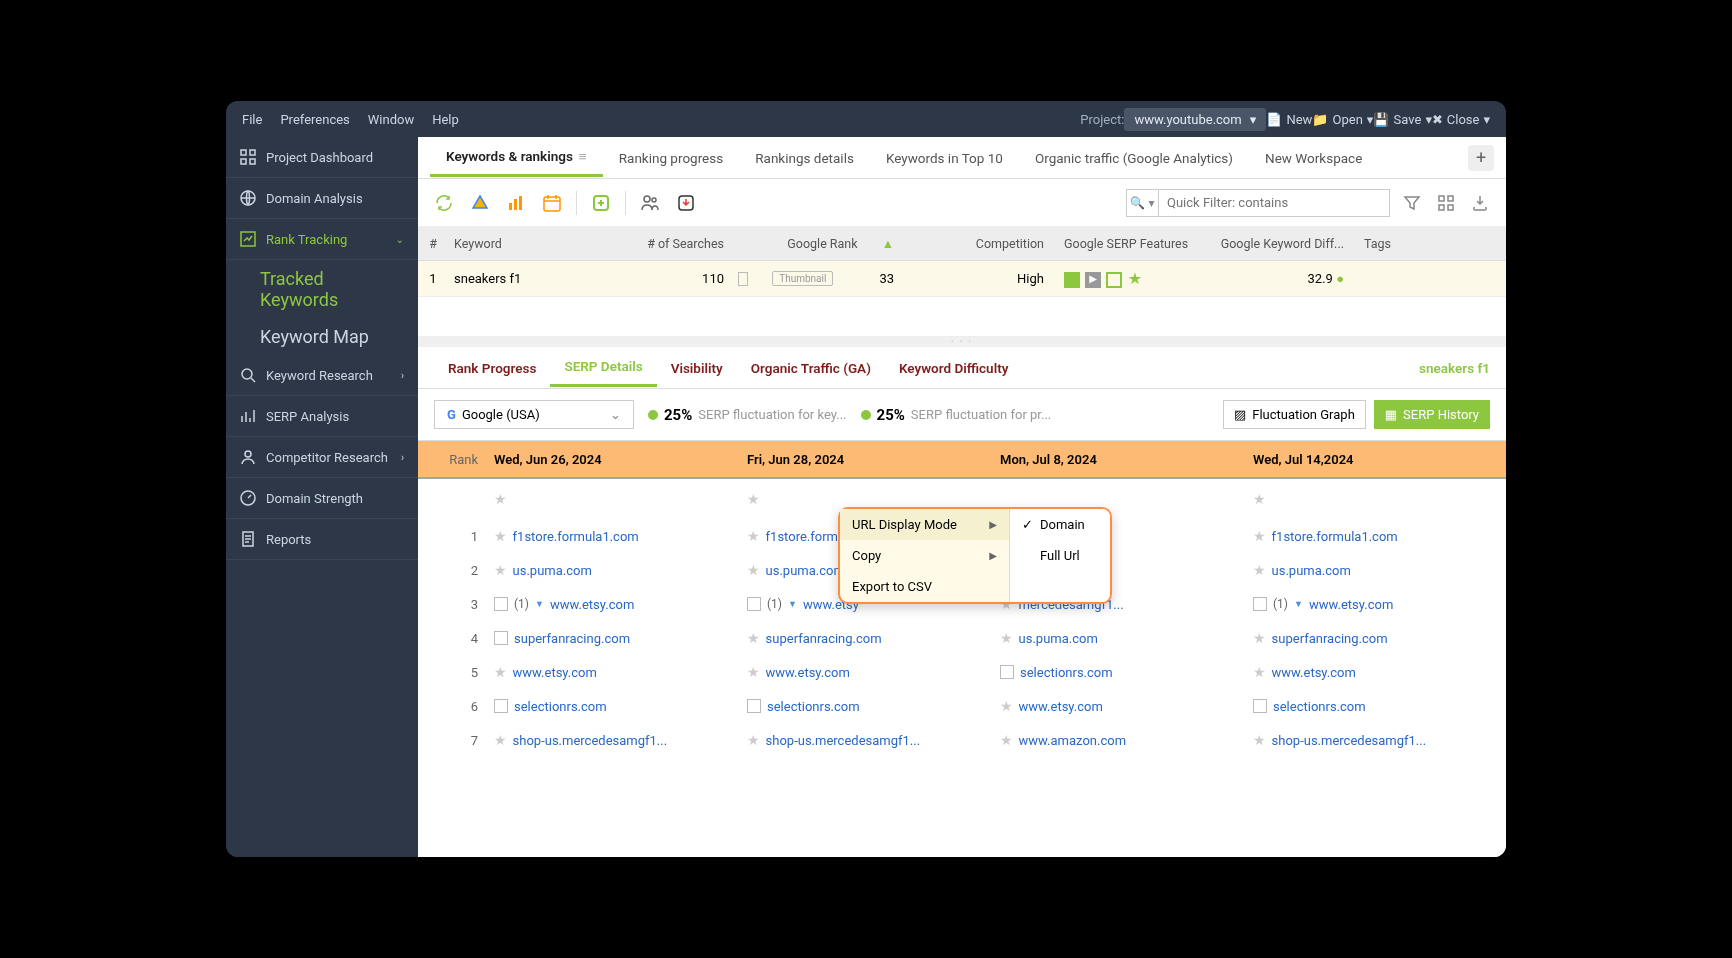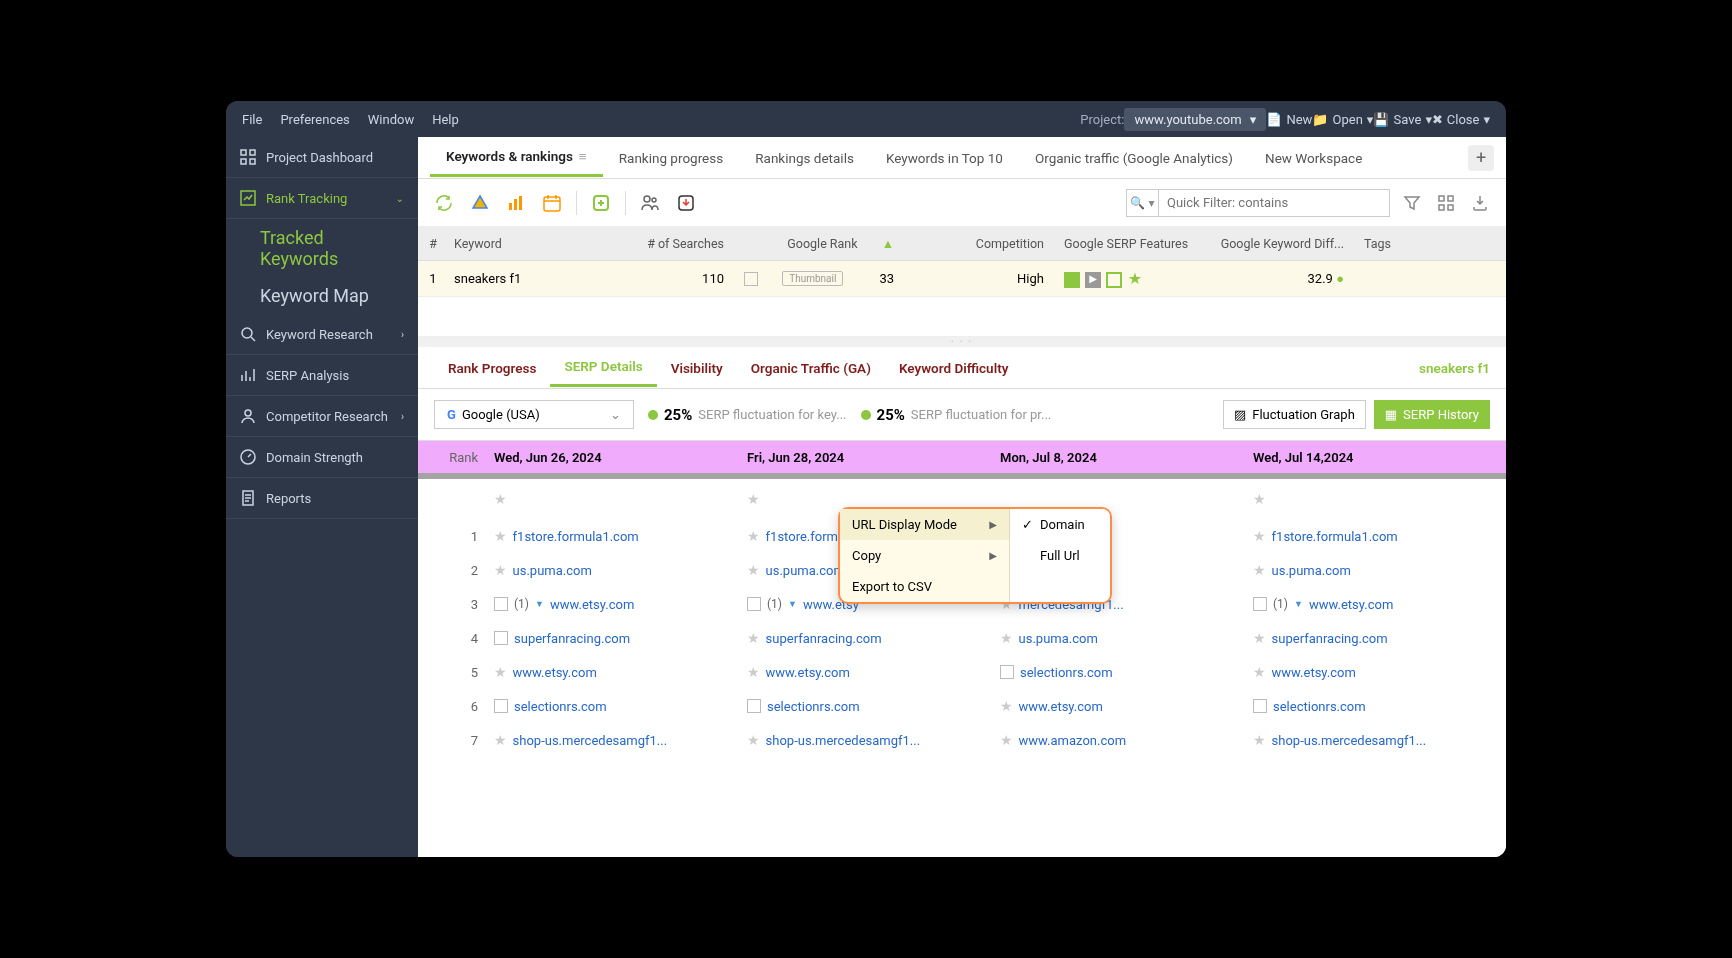--- a/index.html
+++ b/index.html
@@ -55,21 +55,21 @@
 .subtab.active { color: #8dc63f; border-bottom: 3px solid #8dc63f; }
 .subtab-right { margin-left: auto; color: #8dc63f; font-weight: 600; font-size: 13.5px; }
 .filter-bar { display: flex; align-items: center; background: #fff; padding: 10px 16px; gap: 14px; border-bottom: 1px solid #ddd; height: 52px; }
 .se-select { border: 1px solid #ccc; padding: 6px 12px; display: flex; align-items: center; gap: 8px; cursor: pointer; font-size: 13px; width: 200px; justify-content: space-between; }
 .fluct { display: flex; align-items: center; gap: 6px; font-size: 13px; }
 .dot { width: 10px; height: 10px; border-radius: 50%; background: #8dc63f; }
 .pct { font-weight: 700; font-size: 15px; }
 .fluct-label { color: #999; }
 .filt-btn { border: 1px solid #ccc; padding: 6px 10px; font-size: 13px; cursor: pointer; display: flex; align-items: center; gap: 6px; background: #fff; }
 .filt-btn.green { background: #8dc63f; color: #fff; border-color: #8dc63f; }
-.serp-header { display: flex; background: #f0abfc; border-bottom: 6px solid #a3a3a3; height: 38px; align-items: center; font-size: 13px; font-weight: 600; padding-left: 16px; }
+.serp-header { display: flex; background: #fdba74; border-bottom: 2px solid #a3a3a3; height: 38px; align-items: center; font-size: 13px; font-weight: 600; padding-left: 16px; }
 .serp-rank-col { width: 60px; text-align: right; padding-right: 16px; color: #666; font-weight: normal; }
 .serp-date-col { flex: 1; }
 .serp-body { overflow-y: auto; flex: 1; background: #fff; position: relative; }
 .serp-row { display: flex; height: 34px; align-items: center; font-size: 13px; padding-left: 16px; }
 .serp-row.empty { height: 40px; }
 .serp-cell { flex: 1; display: flex; align-items: center; gap: 6px; }
 .star { color: #ccc; font-size: 14px; }
 .img-ico { width: 14px; height: 14px; border: 1.5px solid #bbb; display: inline-block; }
 .count { color: #666; font-size: 12px; }
 .chev-dn { color: #4a90d9; font-size: 9px; }
@@ -129,20 +129,29 @@
         <span class="side-icon">
             <svg width="16" height="16" viewBox="0 0 16 16" fill="none" stroke="#cbd5e0" stroke-width="1.5">
               <rect x="1" y="1" width="5" height="5"></rect>
               <rect x="10" y="1" width="5" height="5"></rect>
               <rect x="1" y="10" width="5" height="5"></rect>
               <rect x="10" y="10" width="5" height="5"></rect>
             </svg>
           </span>
         <span>Project Dashboard</span>
       </div>
+      <div class="side-item">
+        <span class="side-icon">
+            <svg width="16" height="16" viewBox="0 0 16 16" fill="none" stroke="#cbd5e0" stroke-width="1.5">
+              <circle cx="8" cy="8" r="7"></circle>
+              <path d="M1 8h14M8 1c2 2 2 12 0 14M8 1c-2 2-2 12 0 14"></path>
+            </svg>
+          </span>
+        <span>Domain Analysis</span>
+      </div>
       <div class="side-item active">
         <span class="side-icon">
             <svg width="16" height="16" viewBox="0 0 16 16" fill="none" stroke="#8dc63f" stroke-width="1.5">
               <rect x="1" y="1" width="14" height="14"></rect>
               <path d="M4 10l3-3 2 2 3-4"></path>
             </svg>
           </span>
         <span>Rank Tracking</span>
         <span class="chev">⌄</span>
       </div>
@@ -296,21 +305,21 @@
         <div class="col-diff">Google Keyword Diff...</div>
         <div class="col-tags">Tags</div>
       </div>
       <div class="kw-row">
         <div class="col-num">1</div>
         <div class="col-kw">sneakers f1</div>
         <div class="col-search">110</div>
         <div class="col-rank">
           <span class="img-ico"></span>
           <span class="thumb-badge">Thumbnail</span>
-          <span style="margin-left:12px">33</span>
+          <span style="margin-left:22px">33</span>
         </div>
         <div class="col-comp">High</div>
         <div class="col-feat">
           <span class="feat-icon feat-img"></span>
           <span class="feat-icon feat-vid" style="position:relative"><span style="position:absolute;left:4px;top:1px;color:#fff;font-size:10px">▶</span></span>
           <span class="feat-icon feat-box"></span>
           <span class="feat-star">★</span>
         </div>
         <div class="col-diff"><span>32.9</span> <span style="color:#8dc63f">●</span></div>
         <div class="col-tags"></div>

